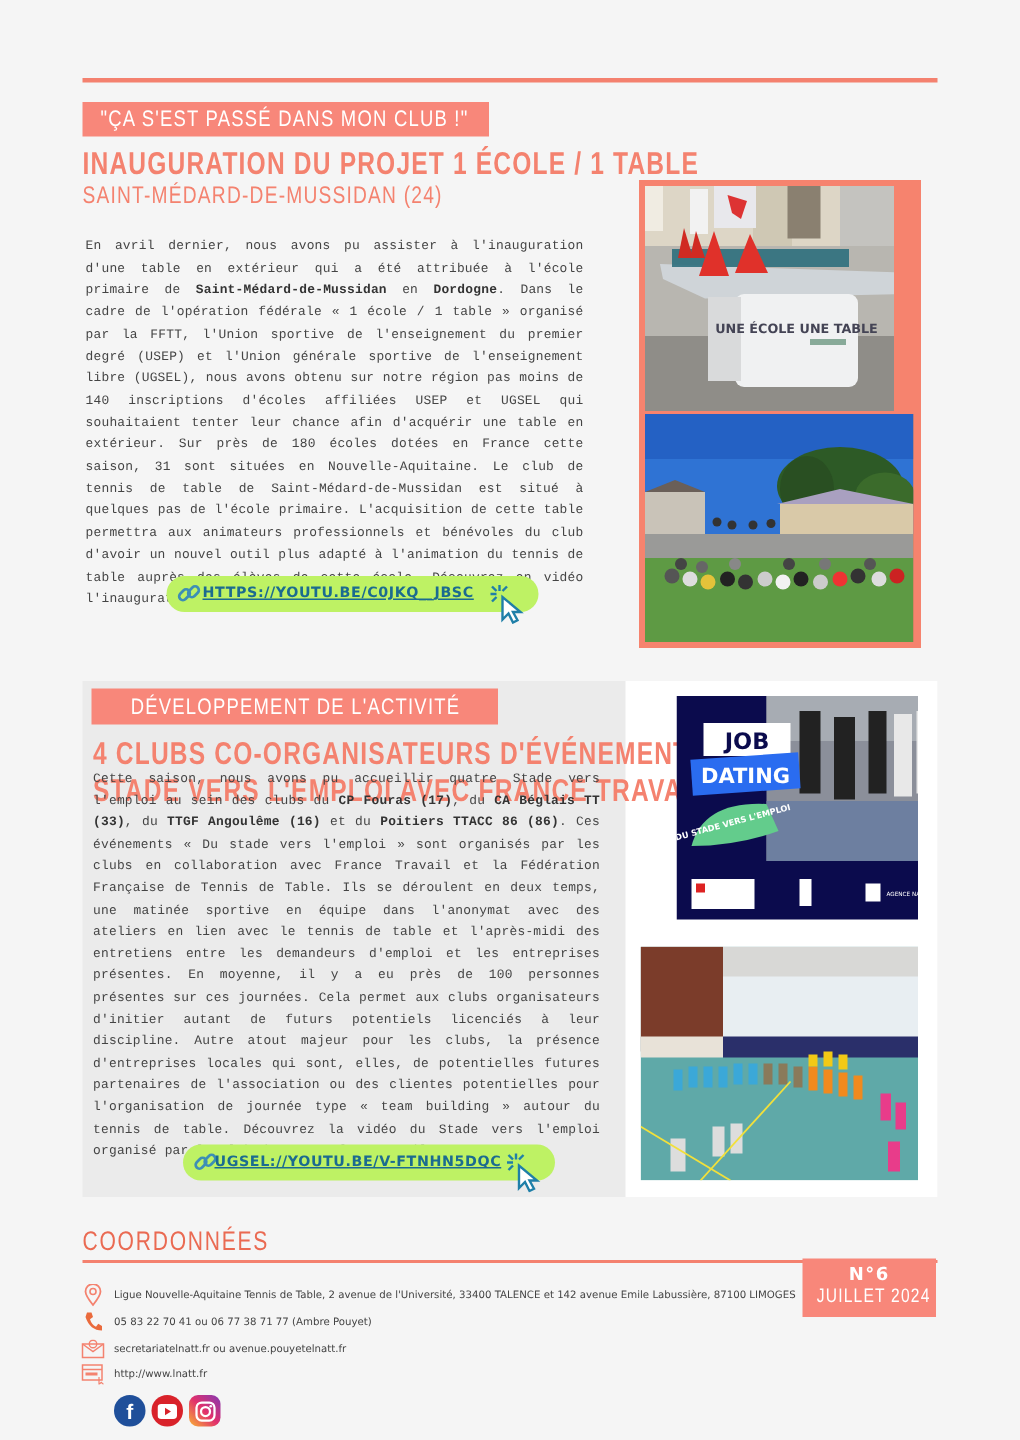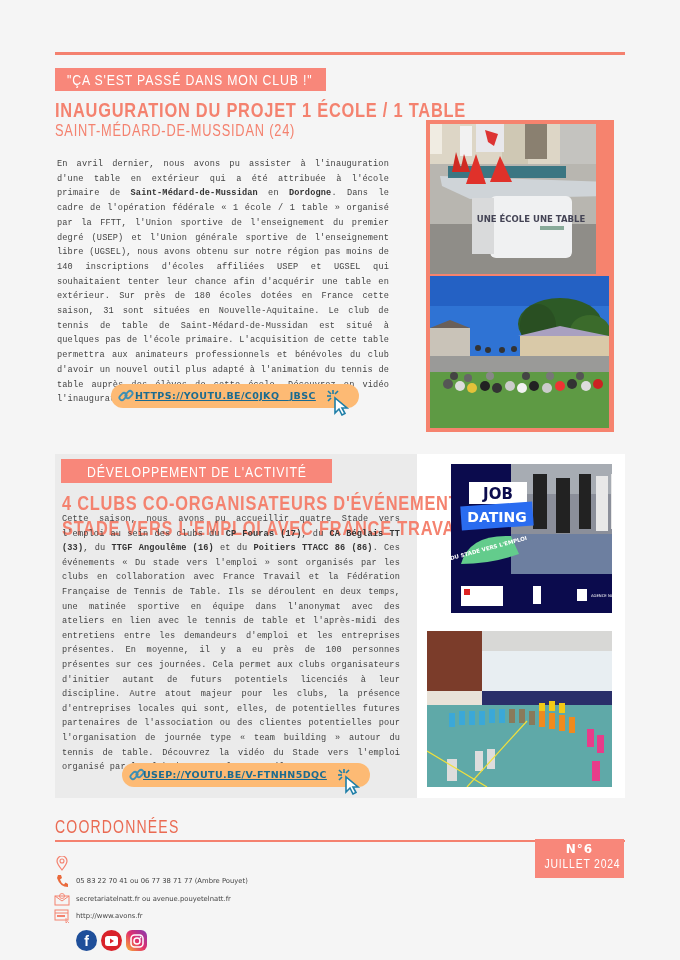--- a/index.html
+++ b/index.html
@@ -21,21 +21,21 @@
   .cond { font-family: "Liberation Sans", sans-serif; display: inline-block; transform-origin: left top; white-space: nowrap; }
 
   .title1 { position: absolute; left: 55px; top: 98px; color: #f4826f; font-weight: 700; font-size: 21px; letter-spacing: 1px; transform: scaleX(0.78); }
   .subtitle1 { position: absolute; left: 55px; top: 122px; color: #f4826f; font-size: 16px; letter-spacing: 1px; transform: scaleX(0.8); }
 
   .body-text { position: absolute; font-size: 8.6px; line-height: 14.7px; color: #444; text-align: justify; letter-spacing: 0.15px; font-family: Liberation Mono, monospace; }
   .body-text b { color: #333; font-weight: 700; }
   .text1 { left: 57px; top: 157px; width: 332px; }
 
   .link-pill {
-    position: absolute; height: 24px; border-radius: 12px; background: #fdba74;
+    position: absolute; height: 24px; border-radius: 12px; background: #bef264;
     display: flex; align-items: center;
   }
   .link1 { left: 111px; top: 384px; width: 248px; }
   .link2 { left: 122px; top: 763px; width: 248px; }
   .link-pill .chain { position: absolute; left: 6px; top: 3px; }
   .link-pill .url { position: absolute; left: 26px; top: 6px; font-size: 9.5px; font-weight: 700; color: #1b6b90; text-decoration: underline; letter-spacing: 0.4px; }
   .link1 .url { left: 24px; }
   .link2 .url { left: 21px; }
   .link-pill .clicker { position: absolute; right: 2px; top: 2px; }
 
@@ -199,21 +199,21 @@
 
 <div class="link-pill link2">
   <span class="chain">
     <svg width="18" height="18" viewBox="0 0 18 18">
         <g fill="none" stroke="#3d8fb5" stroke-width="1.8">
           <rect x="2" y="7" width="8" height="5" rx="2.5" transform="rotate(-45 6 9.5)"></rect>
           <rect x="8" y="5" width="8" height="5" rx="2.5" transform="rotate(-45 12 7.5)"></rect>
         </g>
       </svg>
   </span>
-  <span class="url">USEP://YOUTU.BE/V-FTNHN5DQC</span>
+  <span class="url">UGSEL://YOUTU.BE/V-FTNHN5DQC</span>
   <span class="clicker">
     <svg width="34" height="30" viewBox="0 0 34 30">
         <g stroke="#1f7fa8" stroke-width="1.6" fill="none">
           <line x1="10" y1="4" x2="10" y2="8"></line>
           <line x1="4" y1="10" x2="8" y2="10"></line>
           <line x1="5" y1="5" x2="8" y2="8"></line>
           <line x1="15" y1="5" x2="12" y2="8"></line>
           <line x1="5" y1="15" x2="8" y2="12"></line>
           <path d="M12 12 L12 27 L16 23 L19 29 L22 27.5 L19 22 L24 22 Z" fill="#fff"></path>
         </g>
@@ -306,20 +306,21 @@
   <div class="issue-date"><span class="cond" style="transform:scaleX(0.8); transform-origin:center;">JUILLET 2024</span></div>
 </div>
 
 <div class="contact-row r1">
   <span class="ic">
     <svg width="12" height="15" viewBox="0 0 12 15">
         <path d="M6 14 C2 9 1 7 1 5 A5 5 0 0 1 11 5 C11 7 10 9 6 14Z" fill="none" stroke="#f4826f" stroke-width="1.2"></path>
         <circle cx="6" cy="5" r="2" fill="none" stroke="#f4826f" stroke-width="1.1"></circle>
       </svg>
   </span>
+  <span class="txt">Ligue Nouvelle-Aquitaine Tennis de Table, 2 avenue de l'Université, 33400 TALENCE et 142 avenue Emile Labussière, 87100 LIMOGES</span>
 </div>
 <div class="contact-row r2">
   <span class="ic">
     <svg width="12" height="14" viewBox="0 0 12 14">
         <path d="M2 1 L5 1 L6 4 L4 5.5 Q5 9 8 10.5 L9.5 8.5 L12 10 L12 13 Q4 13 1 4 Z" fill="#ea6a3c"></path>
       </svg>
   </span>
   <span class="txt">05 83 22 70 41 ou 06 77 38 71 77 (Ambre Pouyet)</span>
 </div>
 <div class="contact-row r3">
@@ -334,21 +335,21 @@
 </div>
 <div class="contact-row r4">
   <span class="ic">
     <svg width="16" height="14" viewBox="0 0 16 14">
         <rect x="1" y="1" width="13" height="10" fill="none" stroke="#f4826f" stroke-width="1"></rect>
         <line x1="1" y1="4" x2="14" y2="4" stroke="#f4826f" stroke-width="1"></line>
         <rect x="3" y="6" width="8" height="2" fill="#f4826f"></rect>
         <path d="M12 9 L12 14 L13.5 12.5 L15 14" fill="none" stroke="#f4826f" stroke-width="0.8"></path>
       </svg>
   </span>
-  <span class="txt">http://www.avons.fr</span>
+  <span class="txt">http://www.lnatt.fr</span>
 </div>
 
 <div class="socials">
   <div class="soc fb">f</div>
   <div class="soc yt">
     <svg width="13" height="10" viewBox="0 0 13 10">
         <rect x="0" y="0" width="13" height="10" rx="2.5" fill="#fff"></rect>
         <polygon points="5,2.5 9,5 5,7.5" fill="#d9222a"></polygon>
       </svg>
   </div>

